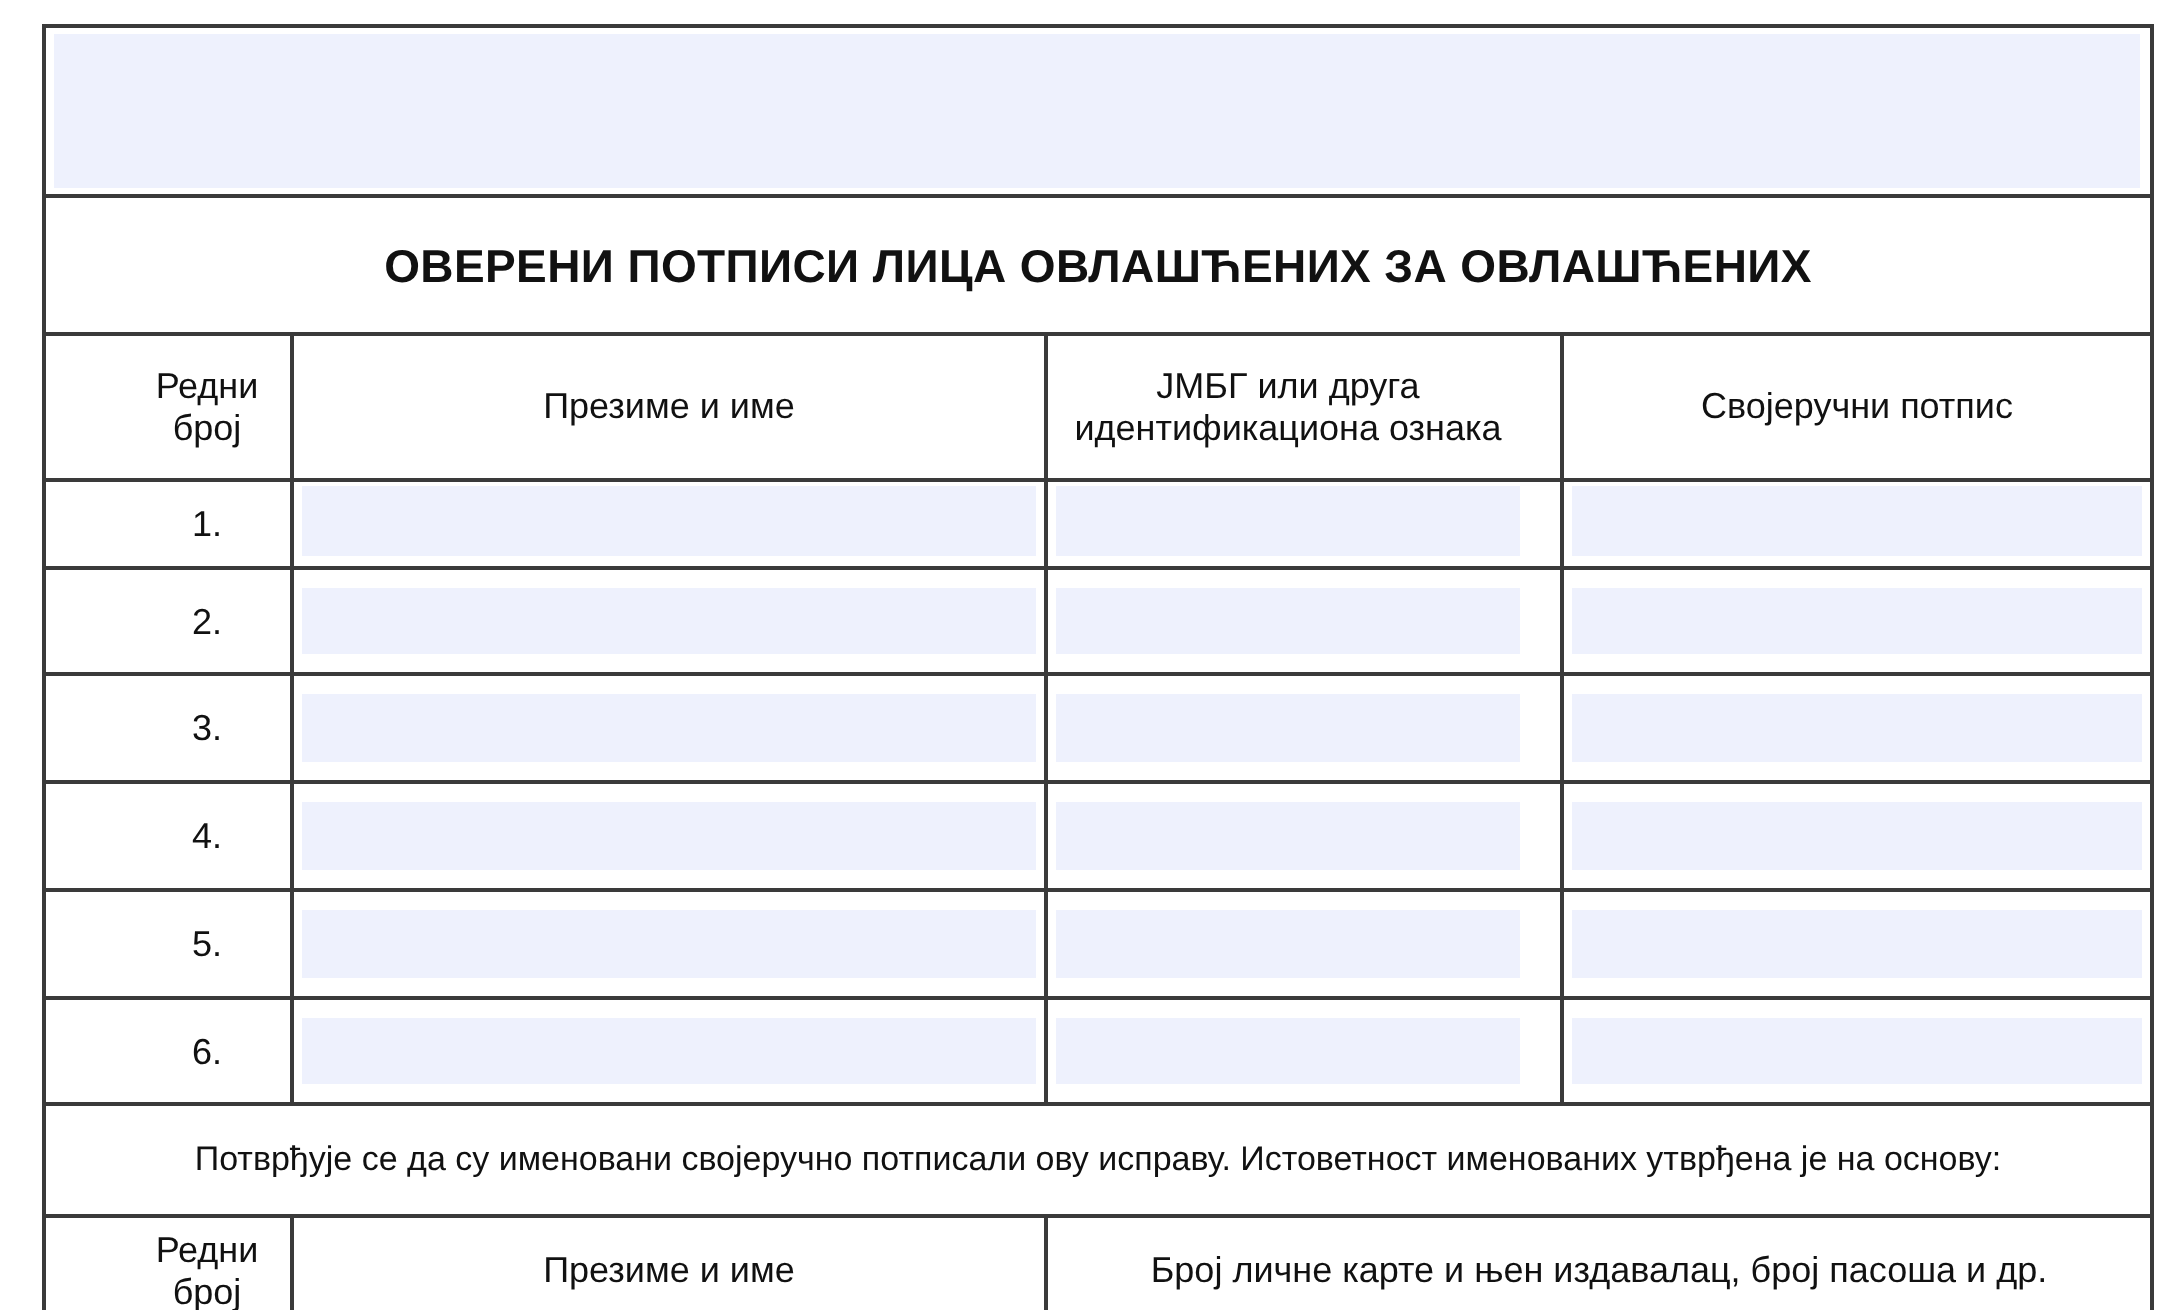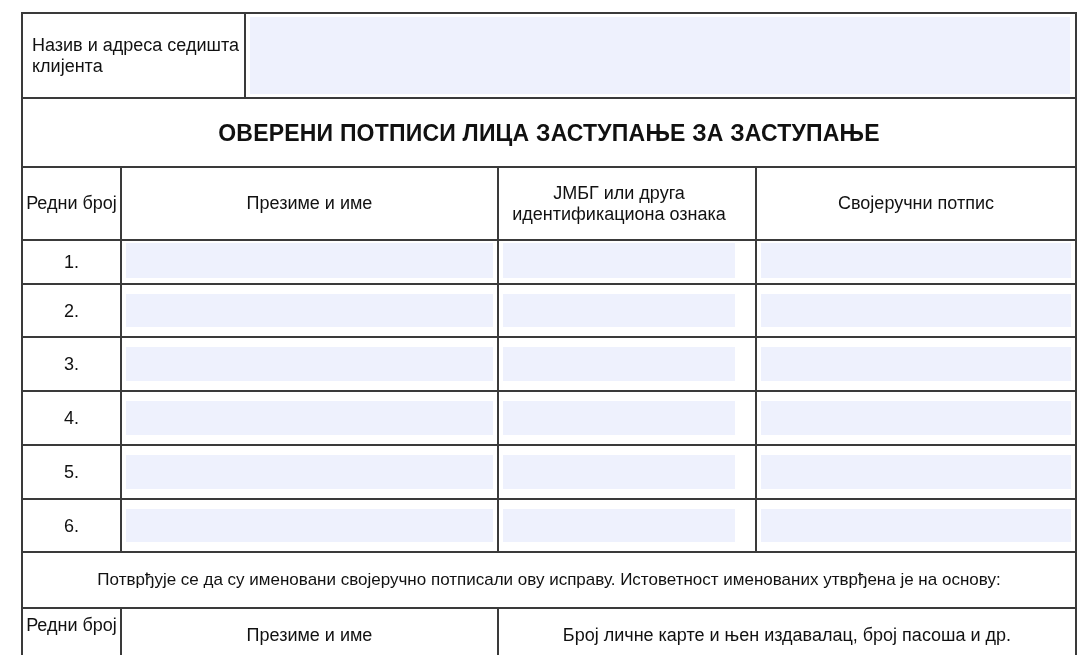--- a/index.html
+++ b/index.html
@@ -72,21 +72,21 @@
     
     .row-title { height: 69px; }
     .row-title .cell {
       flex: 1;
       font-size: 23px;
       font-weight: bold;
       letter-spacing: 0.2px;
     }
     
     .row-header { height: 73px; }
-    .col-num  { width: 97px; }
+    .col-num  { width: 83px; margin-left: 39px; }
     .col-name { width: 377px; }
     .col-id   { width: 242px; }
     .col-sig  { flex: 1; margin-left: 16px; }
     .row-header .cell { line-height: 21px; }
     
     .row-data .cell { font-size: 18px; }
     .row-data .fill { left: 4px; right: 4px; top: 9px; bottom: 9px; }
     .row-data.first .fill { top: 2px; bottom: 5px; }
     
     .row-confirm { height: 56px; }
@@ -100,28 +100,27 @@
     .row-header2 .cell { align-items: flex-start; padding-top: 6px; line-height: 21px; }
     .row-header2 .col-name2 { width: 377px; padding-top: 16px; }
     .row-header2 .col-doc { padding-top: 16px; }
   </style>
 </head>
 <body>
 
 <div class="form">
 
   <div class="row row-address">
-    <div class="cell label">Назив и адреса седишта клијента</div>
     <div class="cell value">
       <input class="fill" type="text" value="" style="">
     </div>
   </div>
 
   <div class="row row-title">
-    <div class="cell">ОВЕРЕНИ ПОТПИСИ ЛИЦА ЗАСТУПАЊЕ ЗА ЗАСТУПАЊЕ</div>
+    <div class="cell">ОВЕРЕНИ ПОТПИСИ ЛИЦА ОВЛАШЋЕНИХ ЗА ОВЛАШЋЕНИХ</div>
   </div>
 
   <div class="row row-header">
     <div class="cell col-num">Редни број</div>
     <div class="cell col-name">Презиме и име</div>
     <div class="cell col-id">ЈМБГ или друга идентификациона ознака</div>
     <div class="cell col-sig">Својеручни потпис</div>
   </div>
 
   <div class="row row-data first" style="height:44px">

